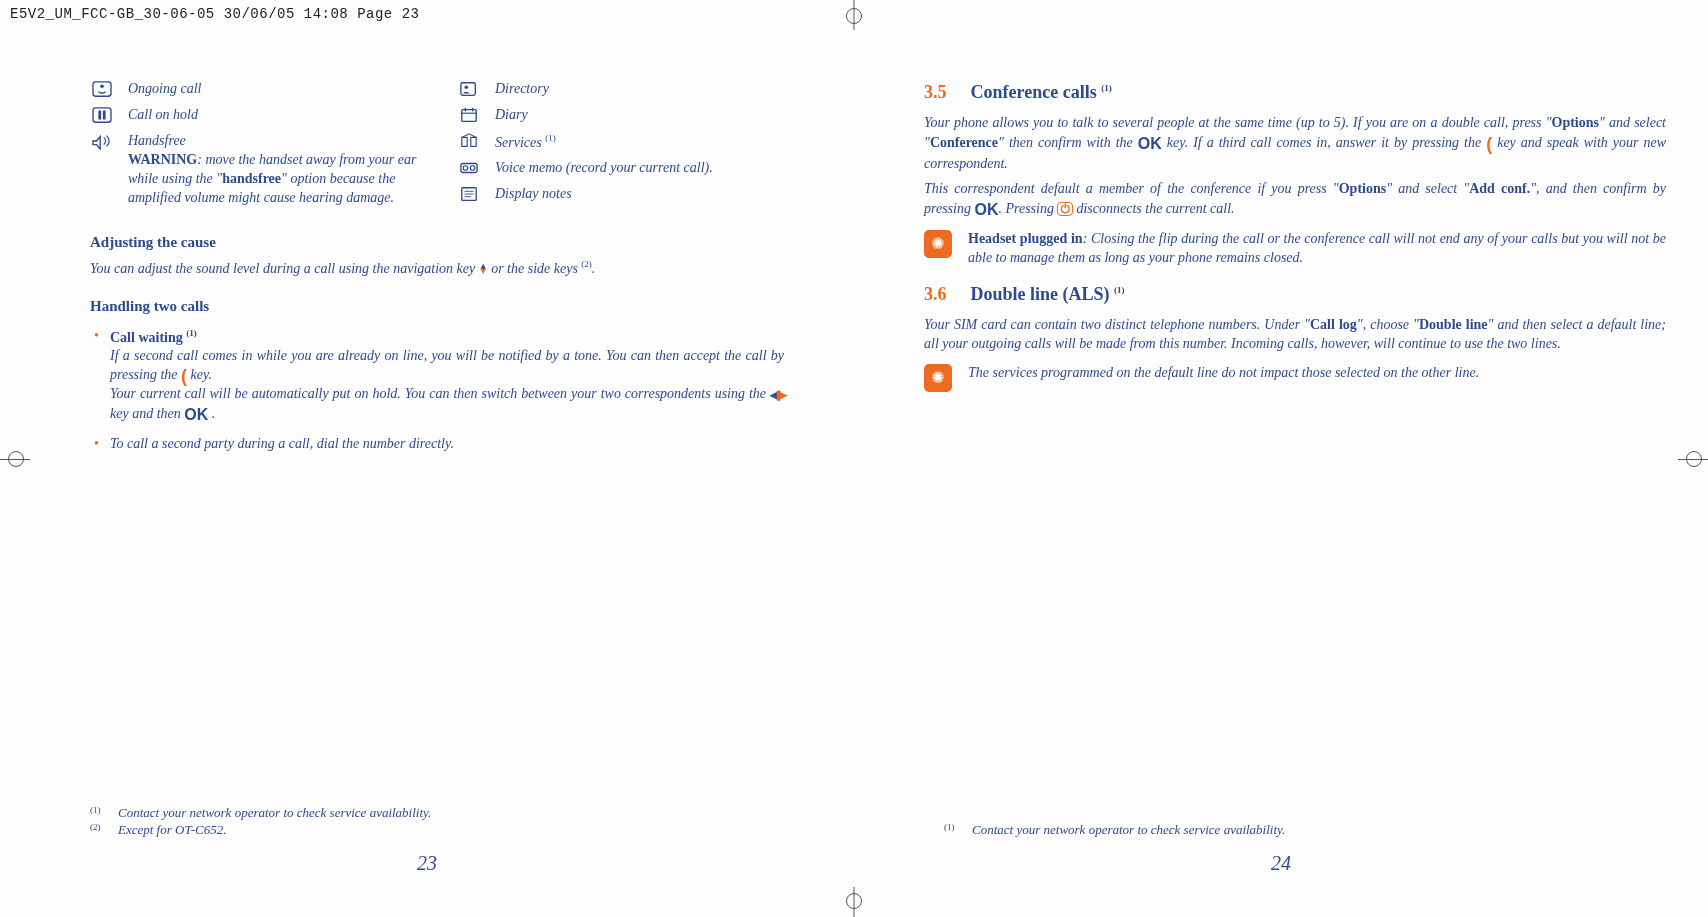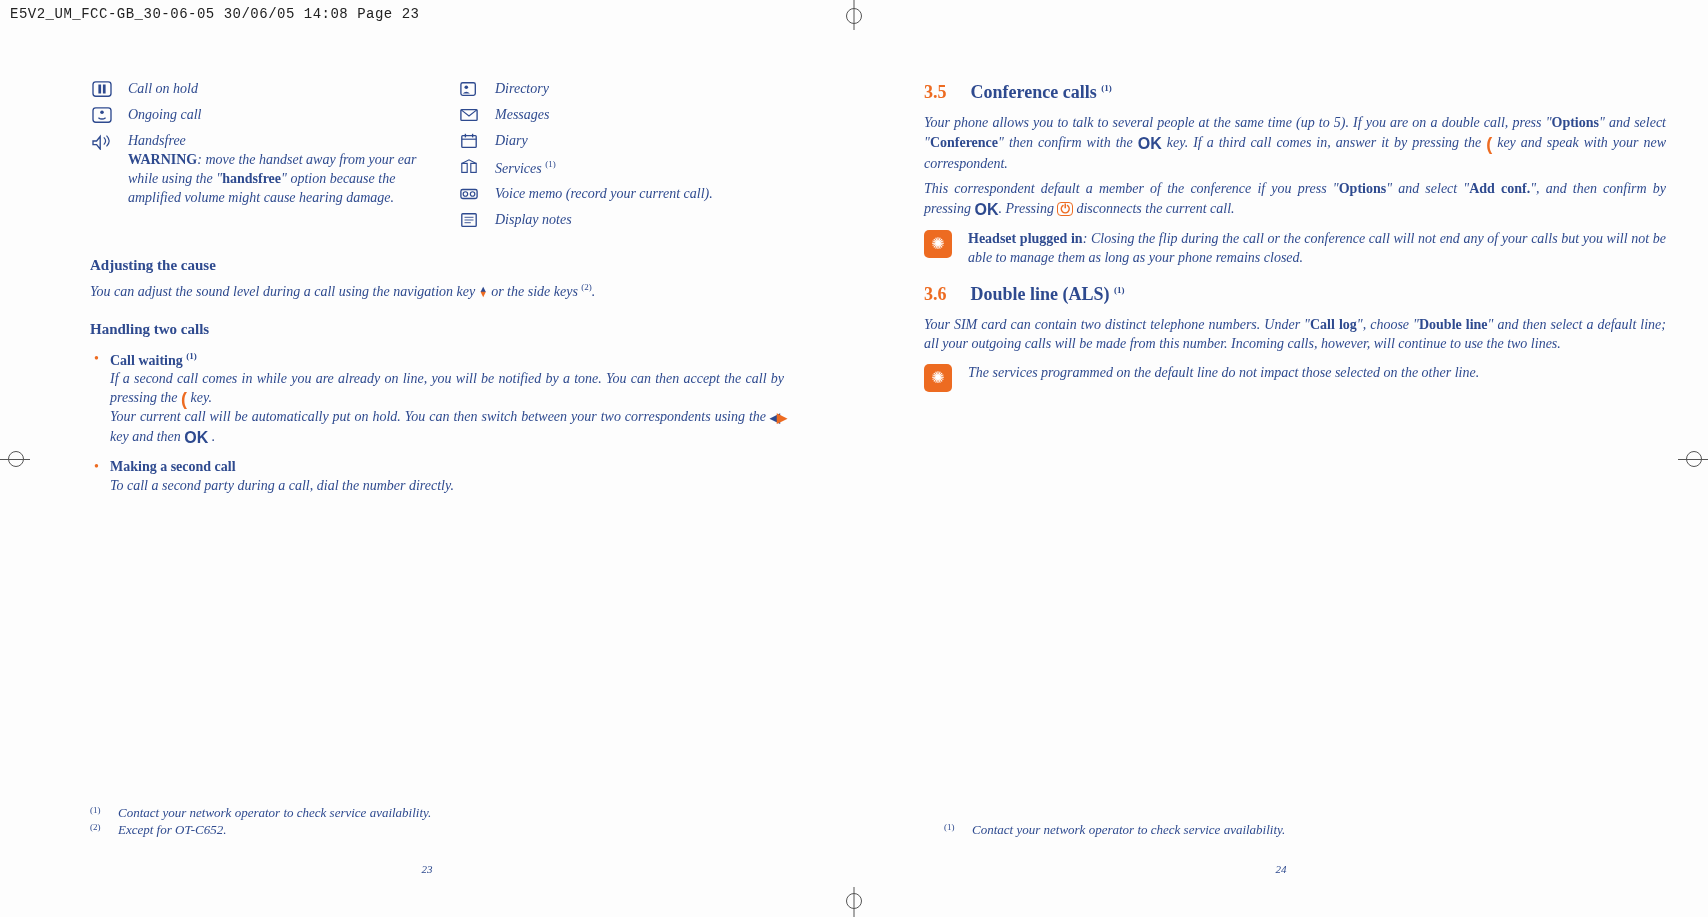--- a/index.html
+++ b/index.html
@@ -147,21 +147,21 @@
     font-size: 13px;
   }
   .footnotes div { display:flex; gap:14px; }
   .footnotes .fn-mark { font-size:9px; font-style:normal; width:14px; }
   .page-num {
     position:absolute;
     bottom: 40px;
     left: 50%;
     transform: translateX(-50%);
     font-style: italic;
-    font-size: 11px;
+    font-size: 20px;
     margin-top: 8px;
   }
 
   
   .sec-head {
     display:flex;
     gap: 24px;
     align-items:baseline;
     margin-bottom:10px;
   }
@@ -196,35 +196,35 @@
 
 <div class="spread">
 
   <div class="page page-left">
     <div class="icon-cols">
       <div class="icon-col">
         <div class="icon-row">
           <div class="icon-box">
             <svg viewBox="0 0 24 20">
                 <rect x="2" y="2" width="20" height="16" rx="3" fill="none" stroke="#2e4a8f" stroke-width="1.5"></rect>
+                <path d="M8 13 q4 3 8 0" stroke="#2e4a8f" stroke-width="1.5" fill="none"></path>
+                <circle cx="12" cy="7" r="2" fill="#2e4a8f"></circle>
+              </svg>
+          </div>
+          <div class="icon-text">Ongoing call</div>
+        </div>
+        <div class="icon-row">
+          <div class="icon-box">
+            <svg viewBox="0 0 24 20">
+                <rect x="2" y="2" width="20" height="16" rx="3" fill="none" stroke="#2e4a8f" stroke-width="1.5"></rect>
                 <rect x="8" y="5" width="3" height="10" fill="#2e4a8f"></rect>
                 <rect x="13" y="5" width="3" height="10" fill="#2e4a8f"></rect>
               </svg>
           </div>
           <div class="icon-text">Call on hold</div>
-        </div>
-        <div class="icon-row">
-          <div class="icon-box">
-            <svg viewBox="0 0 24 20">
-                <rect x="2" y="2" width="20" height="16" rx="3" fill="none" stroke="#2e4a8f" stroke-width="1.5"></rect>
-                <path d="M8 13 q4 3 8 0" stroke="#2e4a8f" stroke-width="1.5" fill="none"></path>
-                <circle cx="12" cy="7" r="2" fill="#2e4a8f"></circle>
-              </svg>
-          </div>
-          <div class="icon-text">Ongoing call</div>
         </div>
         <div class="icon-row">
           <div class="icon-box">
             <svg viewBox="0 0 24 20">
                 <path d="M2 10 h4 l4 -5 v14 l-4 -5 h-4 z" fill="none" stroke="#2e4a8f" stroke-width="1.5"></path>
                 <path d="M14 6 q4 4 0 8 M17 4 q6 6 0 12" fill="none" stroke="#2e4a8f" stroke-width="1.3"></path>
               </svg>
           </div>
           <div class="icon-text">
             <span>Handsfree</span><br>
@@ -235,29 +235,20 @@
       <div class="icon-col">
         <div class="icon-row">
           <div class="icon-box">
             <svg viewBox="0 0 24 20">
                 <rect x="3" y="3" width="16" height="14" rx="2" fill="none" stroke="#2e4a8f" stroke-width="1.5"></rect>
                 <circle cx="9" cy="8" r="2" fill="#2e4a8f"></circle>
                 <path d="M5 15 q4 -4 8 0" fill="#2e4a8f"></path>
               </svg>
           </div>
           <div class="icon-text">Directory</div>
-        </div>
-        <div class="icon-row">
-          <div class="icon-box">
-            <svg viewBox="0 0 24 20">
-                <rect x="3" y="4" width="18" height="12" rx="1" fill="none" stroke="#2e4a8f" stroke-width="1.5"></rect>
-                <path d="M3 4 l9 7 l9 -7" fill="none" stroke="#2e4a8f" stroke-width="1.3"></path>
-              </svg>
-          </div>
-          <div class="icon-text">Messages</div>
         </div>
         <div class="icon-row">
           <div class="icon-box">
             <svg viewBox="0 0 24 20">
                 <rect x="4" y="4" width="16" height="13" rx="1" fill="none" stroke="#2e4a8f" stroke-width="1.5"></rect>
                 <line x1="4" y1="8" x2="20" y2="8" stroke="#2e4a8f" stroke-width="1.3"></line>
                 <line x1="8" y1="2" x2="8" y2="6" stroke="#2e4a8f" stroke-width="1.5"></line>
                 <line x1="16" y1="2" x2="16" y2="6" stroke="#2e4a8f" stroke-width="1.5"></line>
               </svg>
           </div>
@@ -317,21 +308,20 @@
         <span> key.</span><br>
         <span>Your current call will be automatically put on hold. You can then switch between your two correspondents using the </span>
         <span class="glyph glyph-lr"><span style="color:#2e4a8f">◀</span><span style="color:#ed6b21">▶</span></span>
         <span> key and then </span>
         <span class="glyph glyph-ok">OK</span>
         <span>.</span>
       </div>
     </div>
 
     <div class="bullet">
-      <div class="bullet-title">Making a second call</div>
       <div class="bullet-body">To call a second party during a call, dial the number directly.</div>
     </div>
 
     <div class="footnotes">
       <div>
           <span class="fn-mark">(1)</span>
           <span>Contact your network operator to check service availability.</span>
         </div>
       <div>
           <span class="fn-mark">(2)</span>

